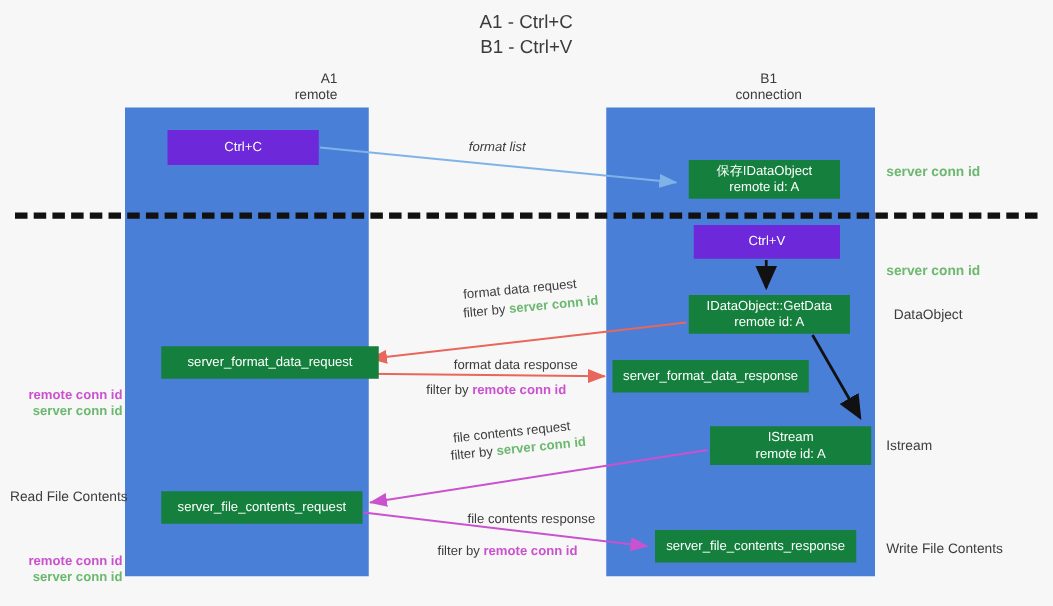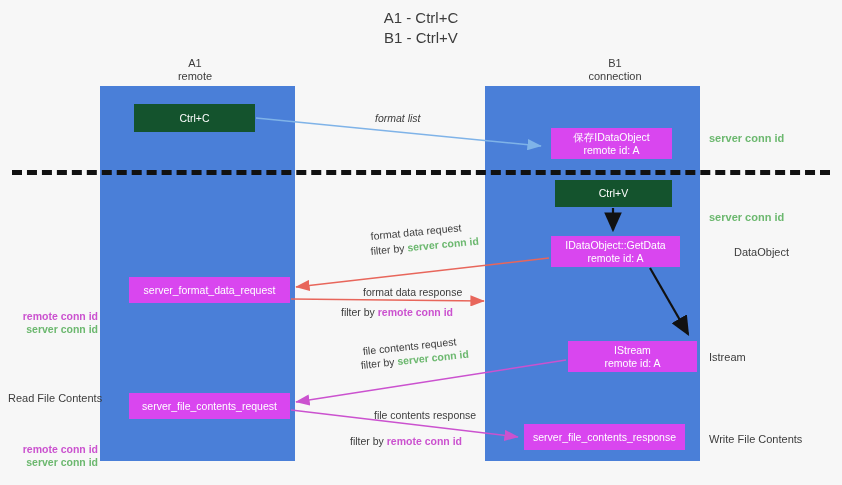--- a/index.html
+++ b/index.html
@@ -19,56 +19,56 @@
     left:0;top:8px;width:842px;text-align:center;
     font-size:15px;color:#3c3c3c;line-height:20px;
     white-space:pre-line;
   }
 
   
   .col-head{
     font-size:11px;color:#3c3c3c;text-align:center;line-height:13px;
     white-space:pre-line;
   }
-  #head-a1{left:120px;top:57px;width:150px;}
+  #head-a1{left:120px;top:57px;width:150px;text-align:right;}
   #head-b1{left:540px;top:57px;width:150px;}
 
   
   .lane{background:#4a7fd8;}
   #lane-a1{left:100px;top:86px;width:195px;height:375px;}
   #lane-b1{left:485px;top:86px;width:215px;height:375px;}
 
   
   .box{
     box-sizing:border-box;
     display:flex;align-items:center;justify-content:center;
     text-align:center;color:#fff;font-size:10.5px;line-height:13px;
     white-space:pre-line;
   }
-  .box-green{background:#14532d;}
-  .box-orange{background:#d946ef;}
+  .box-green{background:#6d28d9;}
+  .box-orange{background:#15803d;}
 
   #box-ctrlc{left:134px;top:104px;width:121px;height:28px;}
   #box-ido{left:551px;top:128px;width:121px;height:31px;}
   #box-ctrlv{left:555px;top:180px;width:117px;height:27px;}
   #box-getdata{left:551px;top:236px;width:129px;height:31px;}
-  #box-fdreq{left:129px;top:277px;width:161px;height:26px;}
+  #box-fdreq{left:129px;top:277px;width:174px;height:26px;}
   #box-fdresp{left:490px;top:288px;width:157px;height:26px;}
   #box-istream{left:568px;top:341px;width:129px;height:31px;}
   #box-fcreq{left:129px;top:393px;width:161px;height:26px;}
   #box-fcresp{left:524px;top:424px;width:161px;height:26px;}
 
   
   .side-label{font-size:11px;color:#3c3c3c;line-height:14px;}
   .green-txt{color:#6cb86f;font-weight:bold;}
   .magenta-txt{color:#cb52cf;font-weight:bold;margin-top:32px;}
 
   #lbl-sc1{left:709px;top:132px;font-weight:bold;color:#6cb86f;font-size:11px;}
   #lbl-sc2{left:709px;top:211px;font-weight:bold;color:#6cb86f;font-size:11px;}
-  #lbl-dataobject{left:734px;top:245px;}
+  #lbl-dataobject{left:715px;top:245px;}
   #lbl-istream{left:709px;top:350px;}
   #lbl-writefile{left:709px;top:432px;}
 
   
   #lbl-left1{left:8px;top:278px;width:90px;text-align:right;font-size:10.5px;line-height:13px;font-weight:bold;}
   #lbl-readfile{left:8px;top:392px;width:95px;text-align:left;font-size:11px;color:#3c3c3c;}
   #lbl-left2{left:8px;top:411px;width:90px;text-align:right;font-size:10.5px;line-height:13px;font-weight:bold;}
 
   
   .edge-label{font-size:10.5px;color:#3c3c3c;line-height:14px;white-space:nowrap;}
@@ -137,20 +137,21 @@
     <path d="M291 410 L518 437" stroke="#cb52cf" stroke-width="1.6" fill="none" marker-end="url(#ah-mag)"></path>
   </svg>
 
   <div class="abs box box-green" id="box-ctrlc">Ctrl+C</div>
   <div class="abs box box-orange" id="box-ido">保存IDataObject
 remote id: A</div>
   <div class="abs box box-green" id="box-ctrlv">Ctrl+V</div>
   <div class="abs box box-orange" id="box-getdata">IDataObject::GetData
 remote id: A</div>
   <div class="abs box box-orange" id="box-fdreq">server_format_data_request</div>
+  <div class="abs box box-orange" id="box-fdresp">server_format_data_response</div>
   <div class="abs box box-orange" id="box-istream">IStream
 remote id: A</div>
   <div class="abs box box-orange" id="box-fcresp">server_file_contents_response</div>
   <div class="abs box box-orange" id="box-fcreq">server_file_contents_request</div>
 
   <div class="abs" id="divider"></div>
 
   <div class="abs" id="lbl-sc1">server conn id</div>
   <div class="abs" id="lbl-sc2">server conn id</div>
   <div class="abs side-label" id="lbl-dataobject">DataObject</div>

